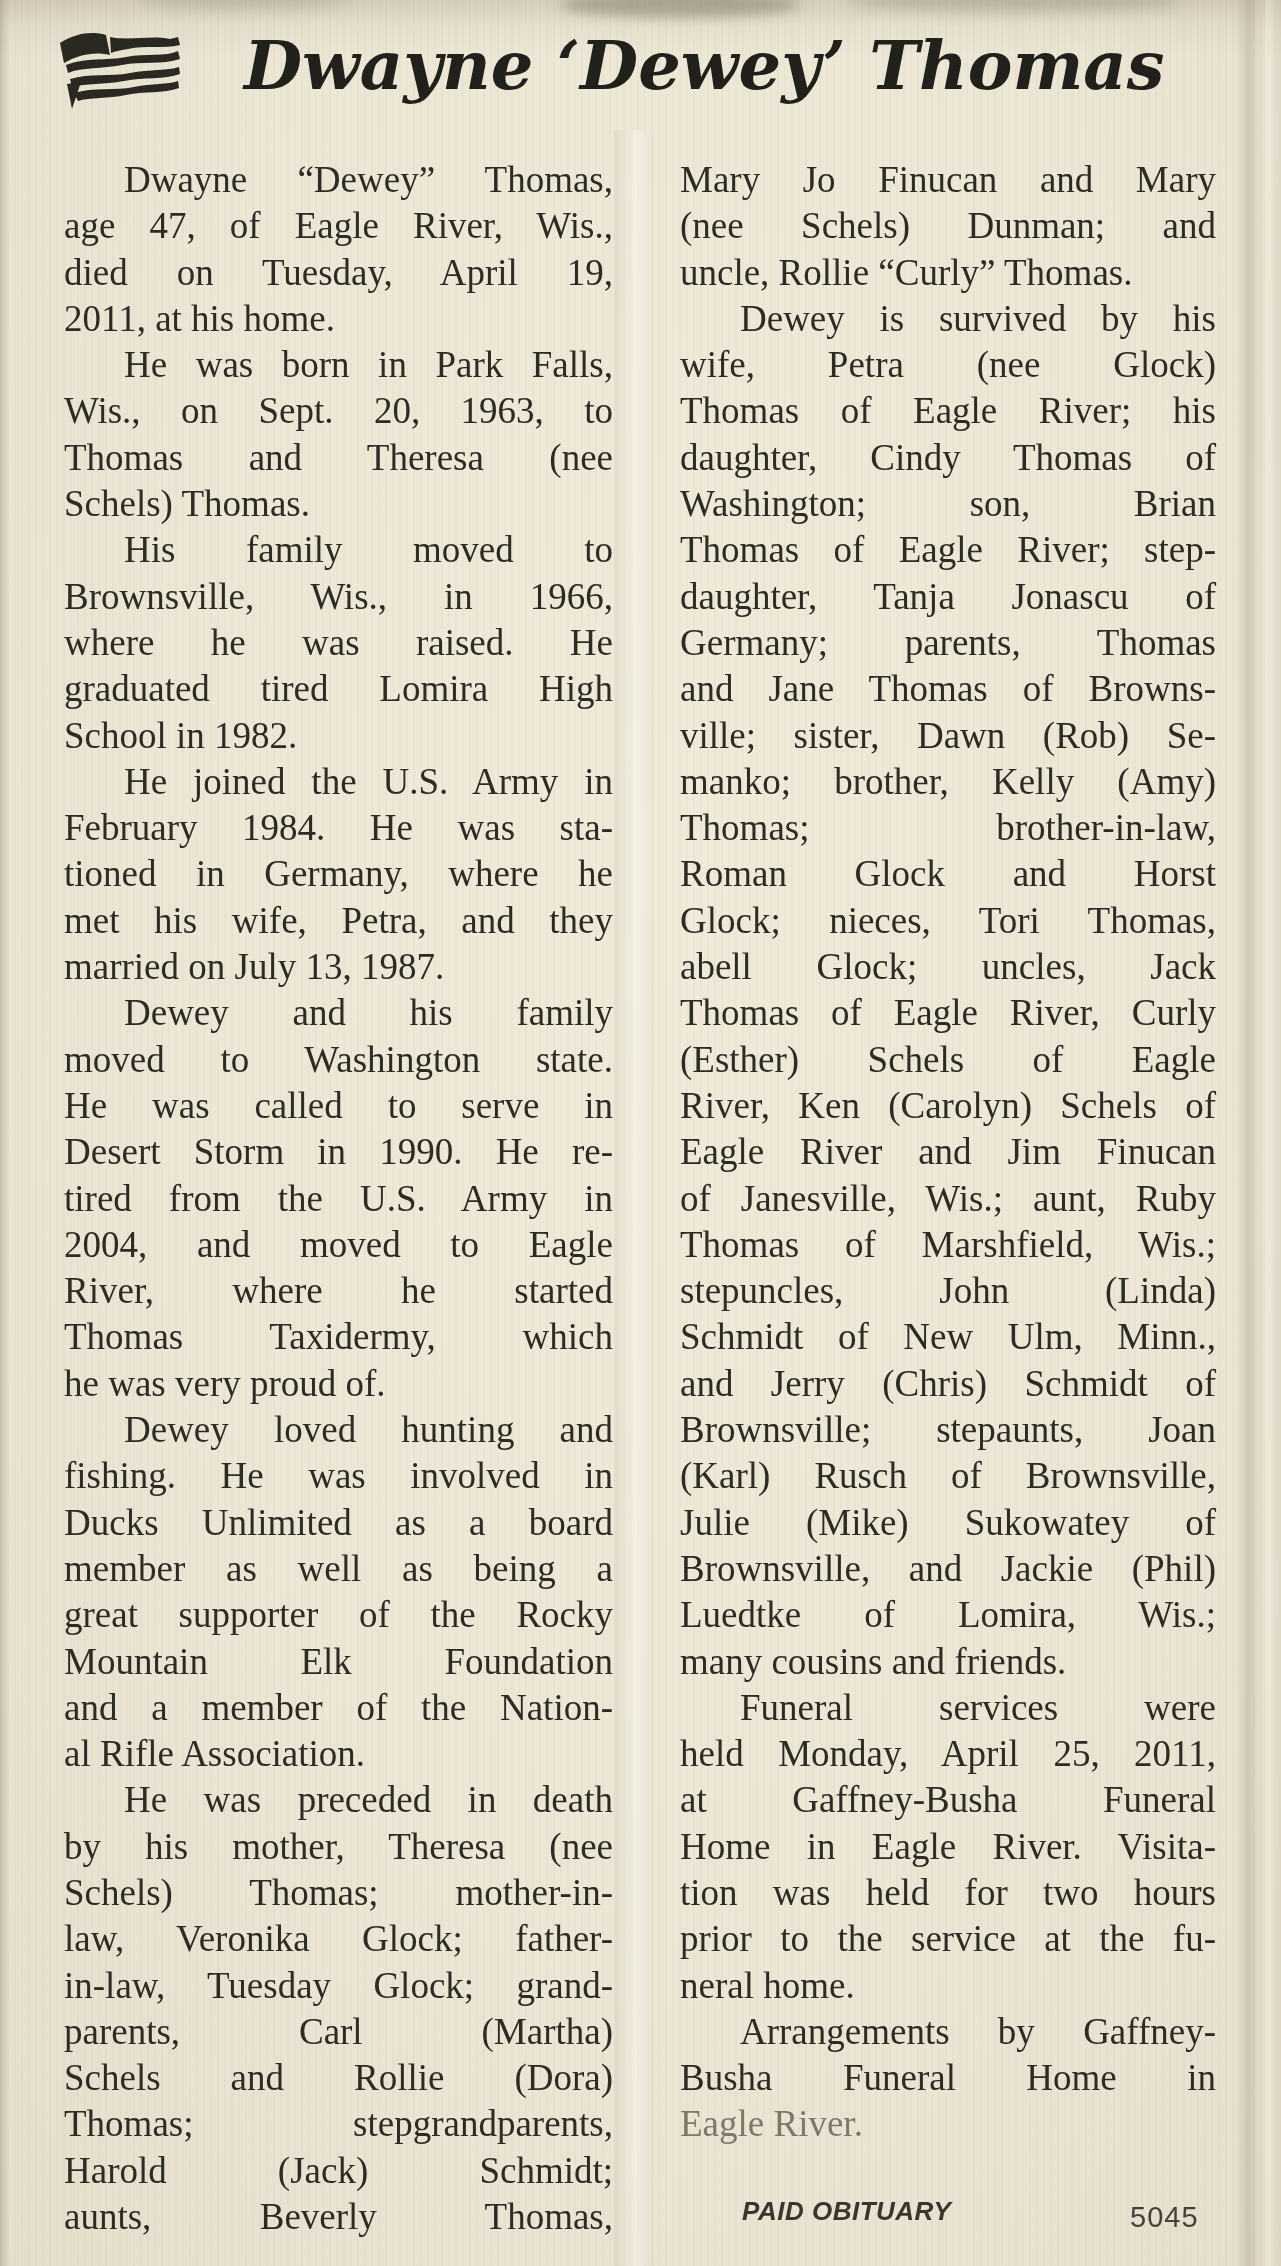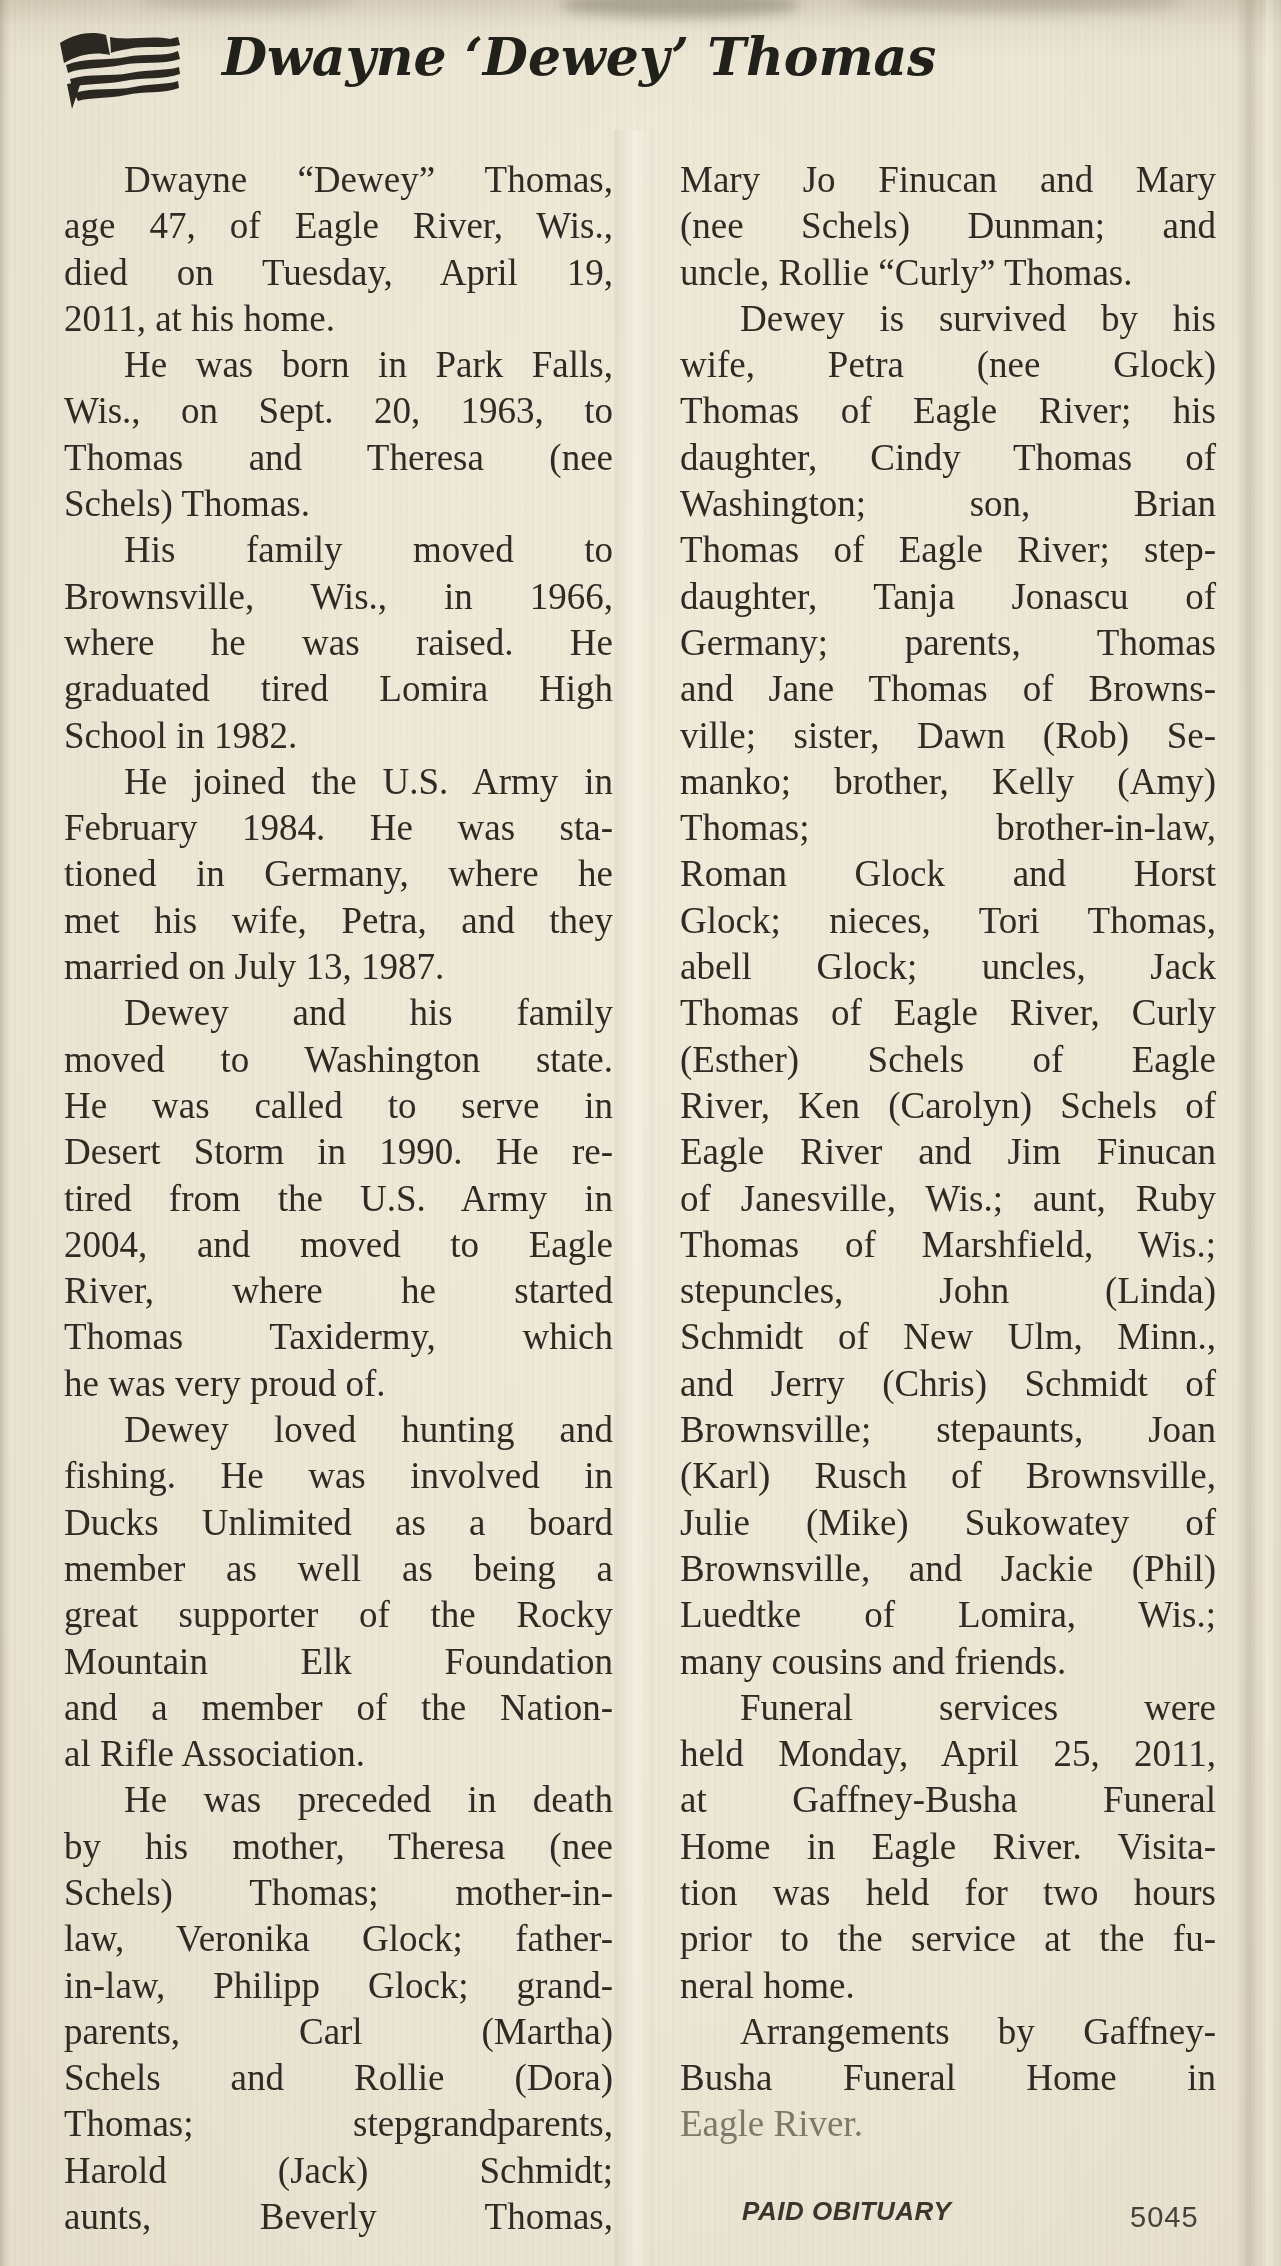--- a/index.html
+++ b/index.html
@@ -37,24 +37,24 @@
   }
   .fold-gutter {
     left:614px; top:130px; width:40px; height:2136px;
     background:linear-gradient(90deg, rgba(118,106,84,0.09), rgba(255,255,248,0.34) 55%, rgba(118,106,84,0.04));
   }
   .ghost-1 { left:560px; top:-8px; width:240px; height:26px; background:rgba(88,82,66,0.35); filter:blur(6px); border-radius:50%; }
   .ghost-2 { left:850px; top:-10px; width:330px; height:22px; background:rgba(108,99,82,0.25); filter:blur(7px); border-radius:50%; }
   .ghost-3 { left:140px; top:-12px; width:210px; height:22px; background:rgba(108,99,82,0.18); filter:blur(7px); border-radius:50%; }
 
   .masthead-title {
-    position:absolute; left:222px; top:26px;
+    position:absolute; left:244px; top:26px;
     font-family:"DejaVu Serif", serif;
     font-style:italic; font-weight:700;
-    font-size:52px; line-height:1.2;
+    font-size:67px; line-height:1.2;
     color:#21201b; white-space:nowrap;
   }
 
   .flag { position:absolute; left:52px; top:26px; width:140px; height:92px; }
 
   .col {
     position:absolute; top:157px;
     font-size:37px; line-height:46.3px;
     color:#2e2b25;
   }
@@ -159,21 +159,21 @@
         <div class="line">great supporter of the Rocky</div>
         <div class="line">Mountain Elk Foundation</div>
         <div class="line">and a member of the Nation-</div>
         <div class="line end">al Rifle Association.</div>
       </div>
       <div class="para">
         <div class="line indent">He was preceded in death</div>
         <div class="line">by his mother, Theresa (nee</div>
         <div class="line">Schels) Thomas; mother-in-</div>
         <div class="line">law, Veronika Glock; father-</div>
-        <div class="line">in-law, Philipp Glock; grand-</div>
+        <div class="line">in-law, Tuesday Glock; grand-</div>
         <div class="line">parents, Carl (Martha)</div>
         <div class="line">Schels and Rollie (Dora)</div>
         <div class="line">Thomas; stepgrandparents,</div>
         <div class="line">Harold (Jack) Schmidt;</div>
         <div class="line">aunts, Beverly Thomas,</div>
       </div>
     </div>
   <div class="col col-right" id="col-right">
       <div class="para">
         <div class="line">Mary Jo Finucan and Mary</div>

